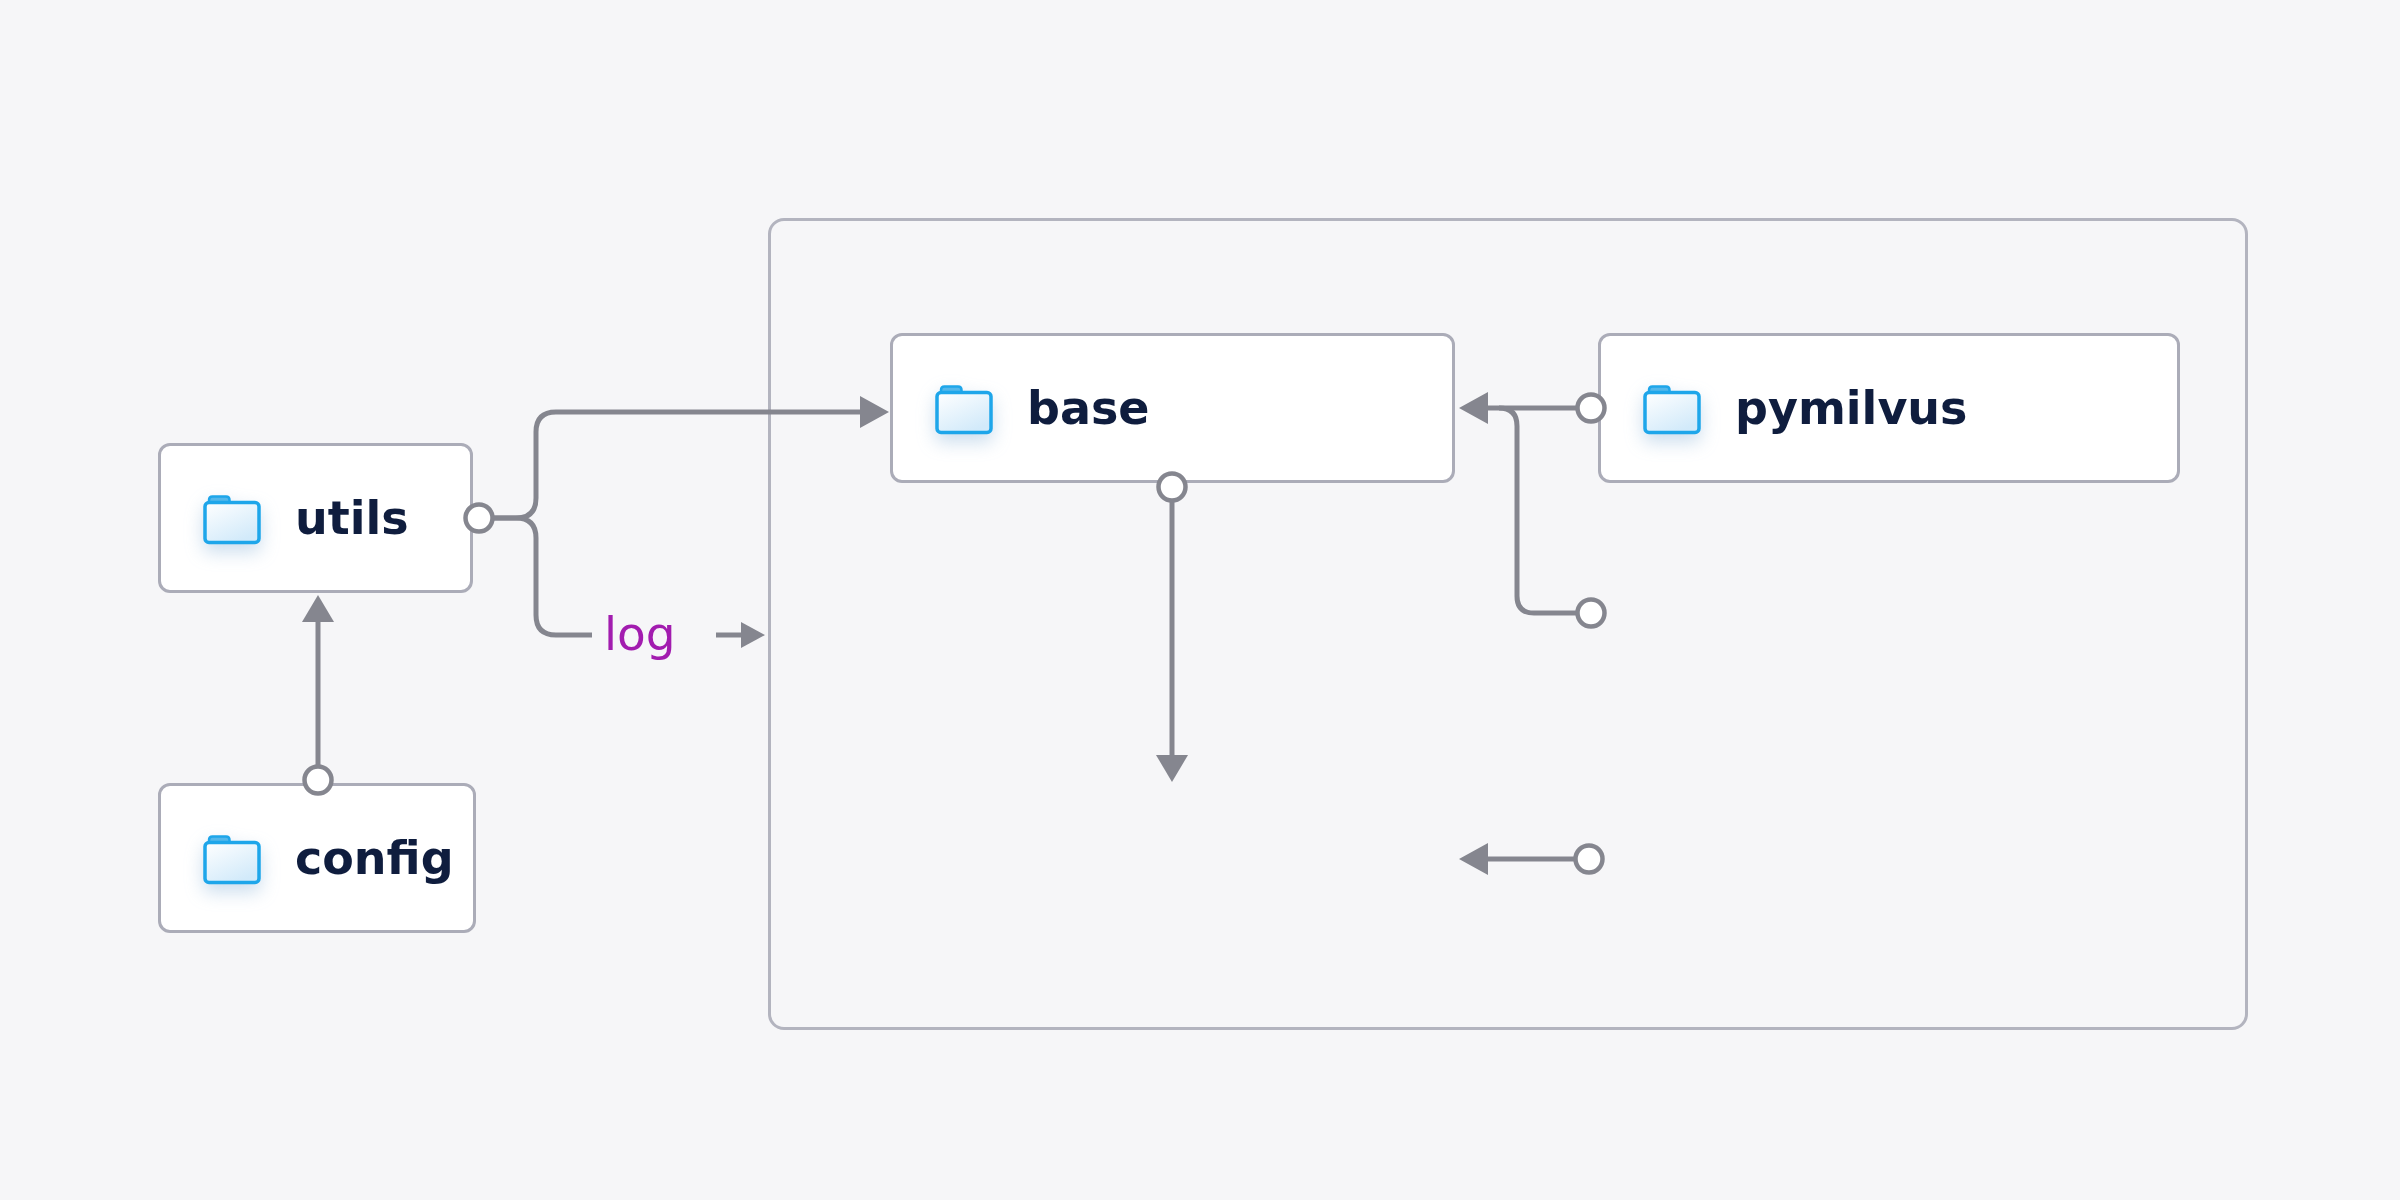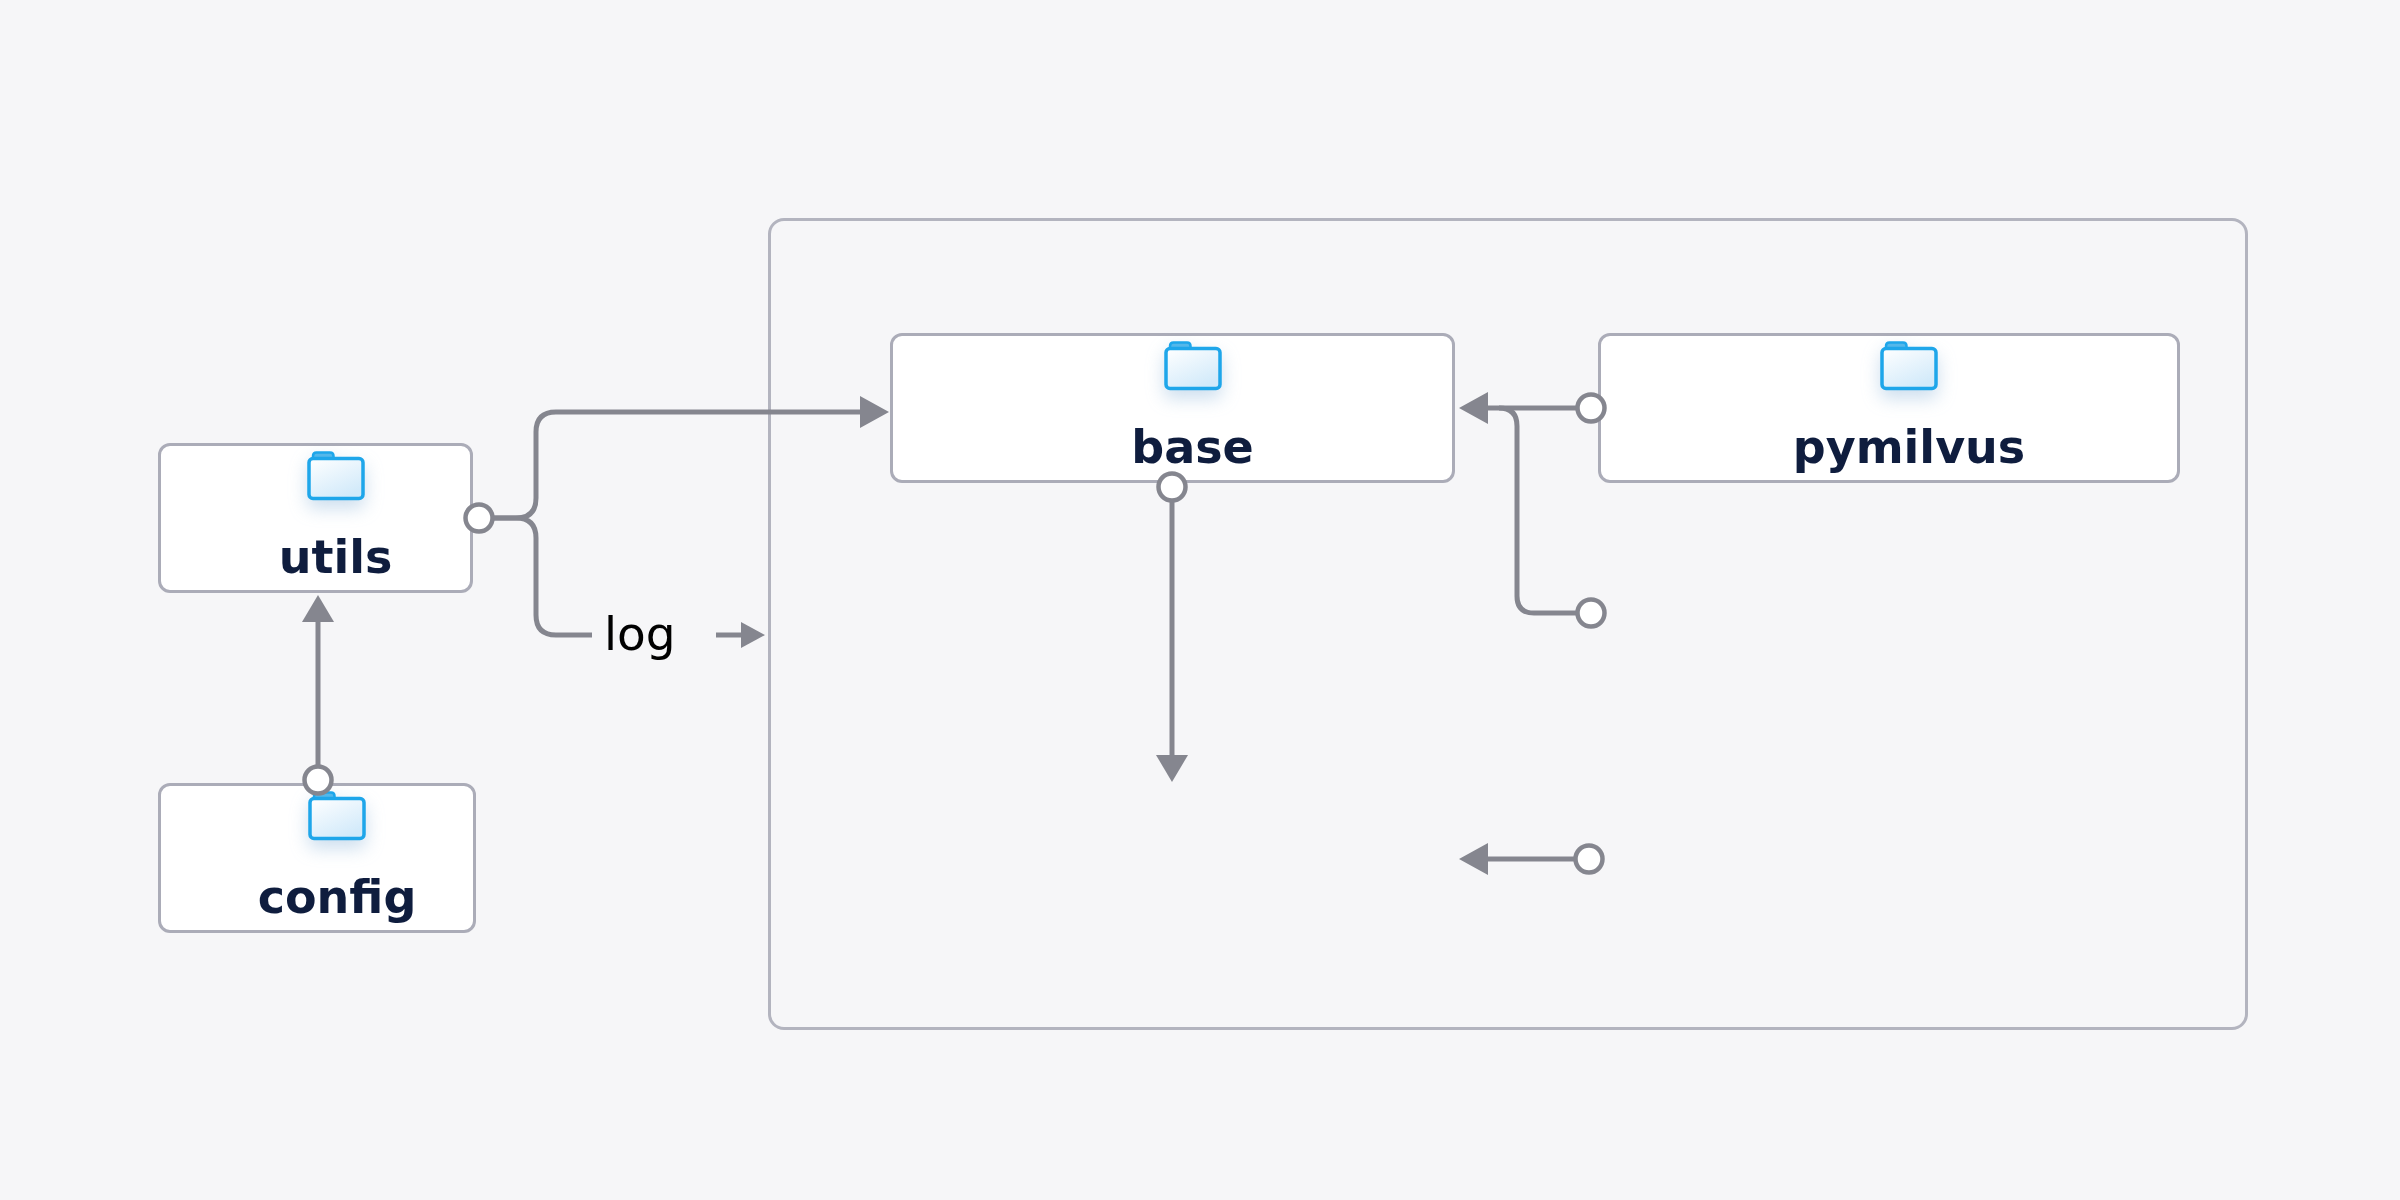--- a/index.html
+++ b/index.html
@@ -43,21 +43,20 @@
   
   .node{
     position:absolute;height:150px;
     background:#ffffff;
     border:3px solid #abacb8;
     border-radius:12px;
     box-sizing:border-box;
     display:flex;align-items:center;
     padding-left:40px;gap:32px;
     z-index:3;
-    flex-direction:column;
   }
   .node-label{
     font-size:46px;font-weight:700;color:#0f1d3e;line-height:1;
   }
   .folder-icon{
     width:62px;height:56px;display:inline-block;flex:0 0 auto;
     filter:drop-shadow(0 8px 9px rgba(110,160,205,0.35));
   }
   #node-utils    {left:158px;top:443px;width:315px;}
   #node-config   {left:158px;top:783px;width:318px;}
@@ -72,21 +71,21 @@
     position:absolute;left:0;top:0;width:2400px;height:1200px;
     z-index:4;pointer-events:none;
   }
   .edge-line{stroke:#85868f;stroke-width:5;fill:none;}
   .edge-dot{fill:#ffffff;stroke:#85868f;stroke-width:4.5;}
   .edge-head{fill:#85868f;stroke:none;}
 
   
   .log-label{
     position:absolute;left:604px;top:608px;
-    font-size:47px;font-weight:400;color:#000000;
+    font-size:47px;font-weight:400;color:#a21caf;
     line-height:1.1;z-index:5;
   }
 </style>
 </head>
 <body>
 
 <div class="canvas">
 
   <div class="group"></div>
 

